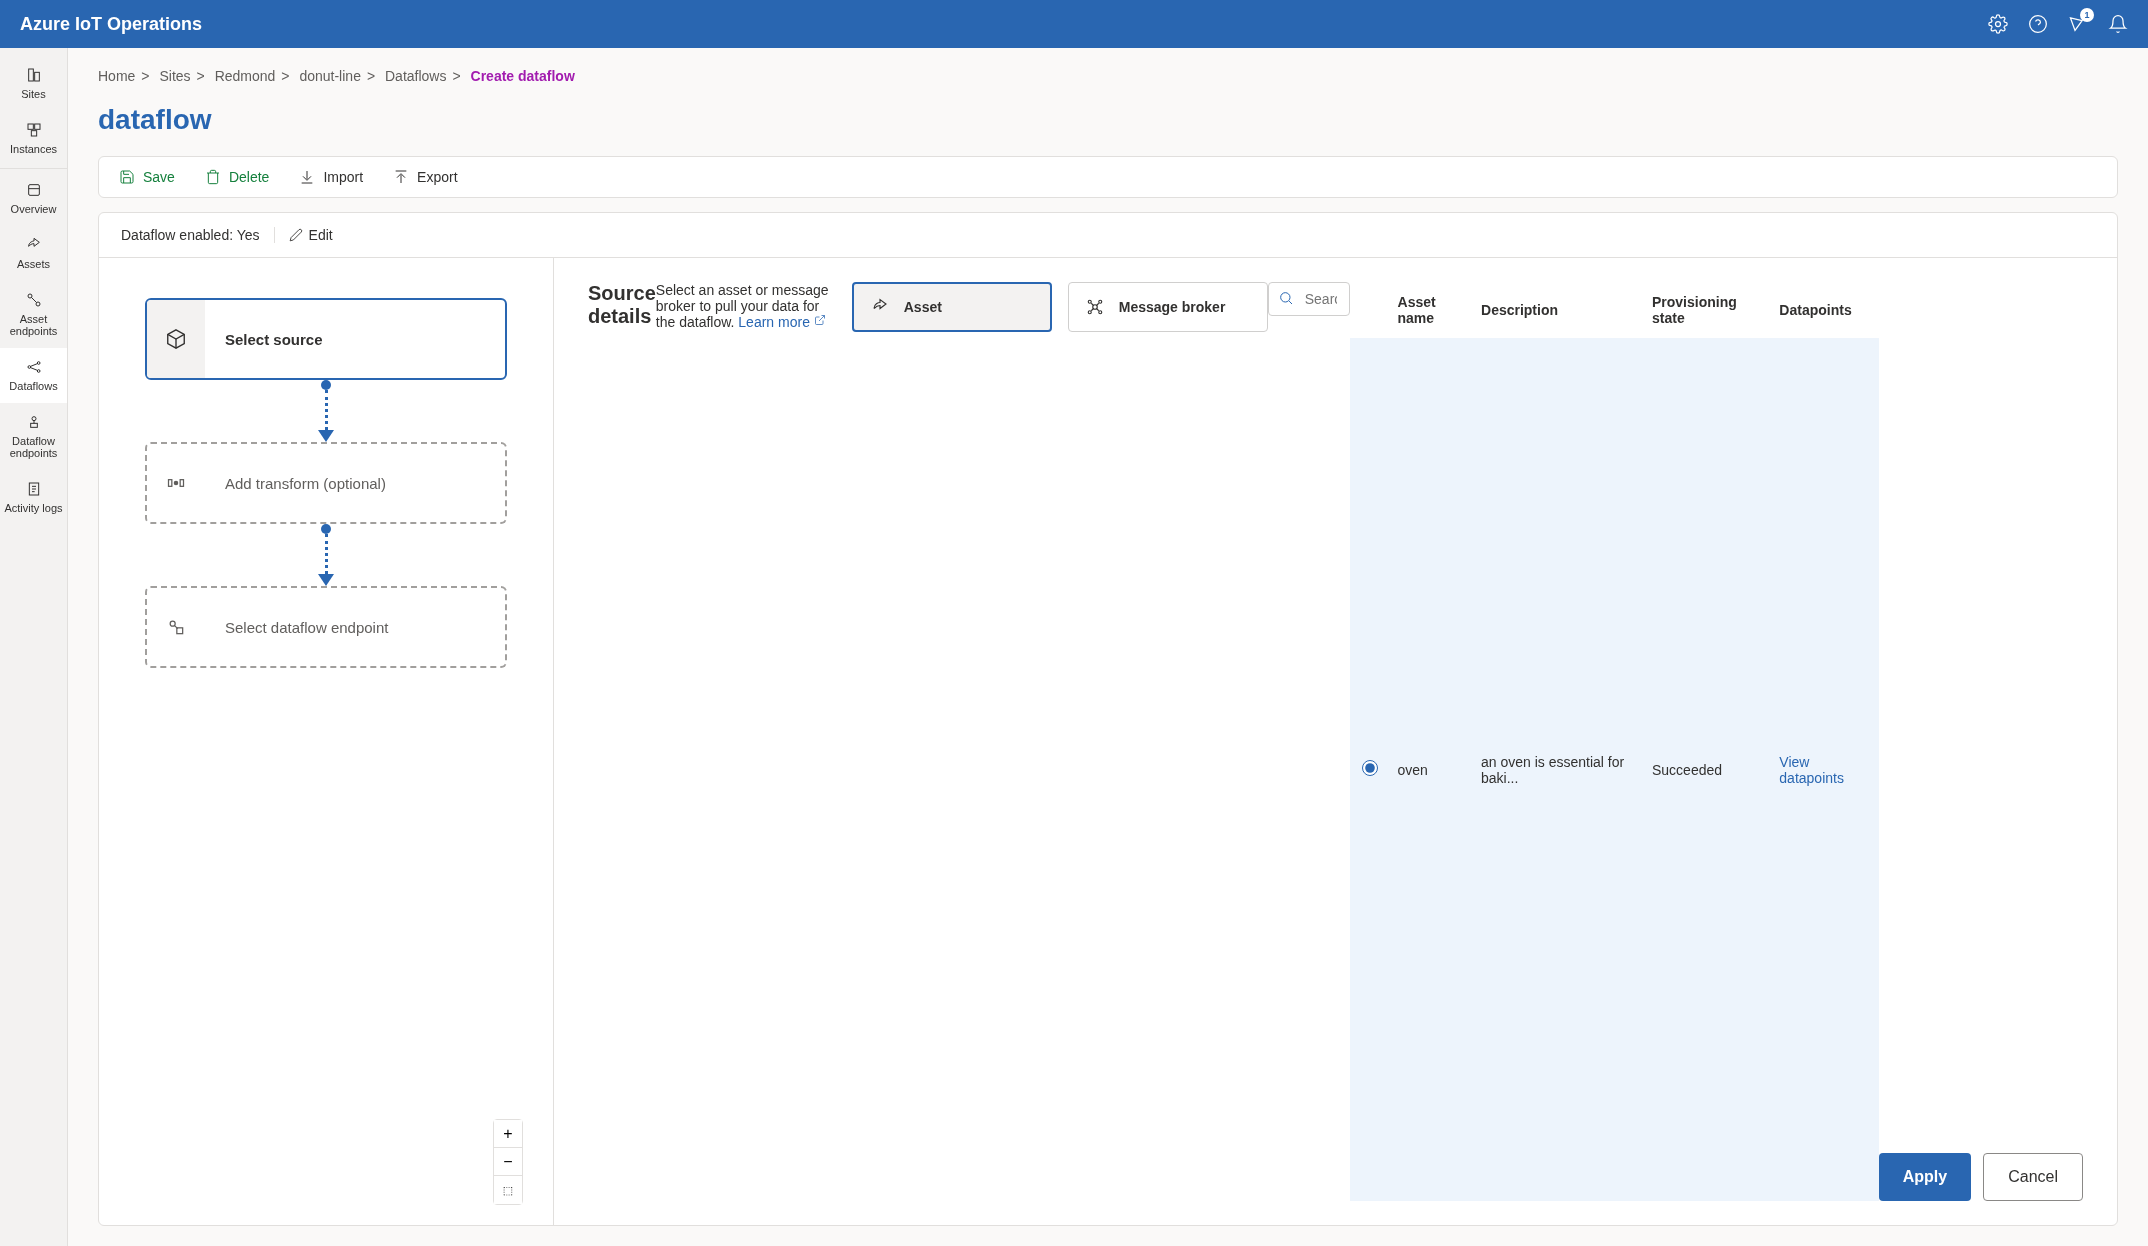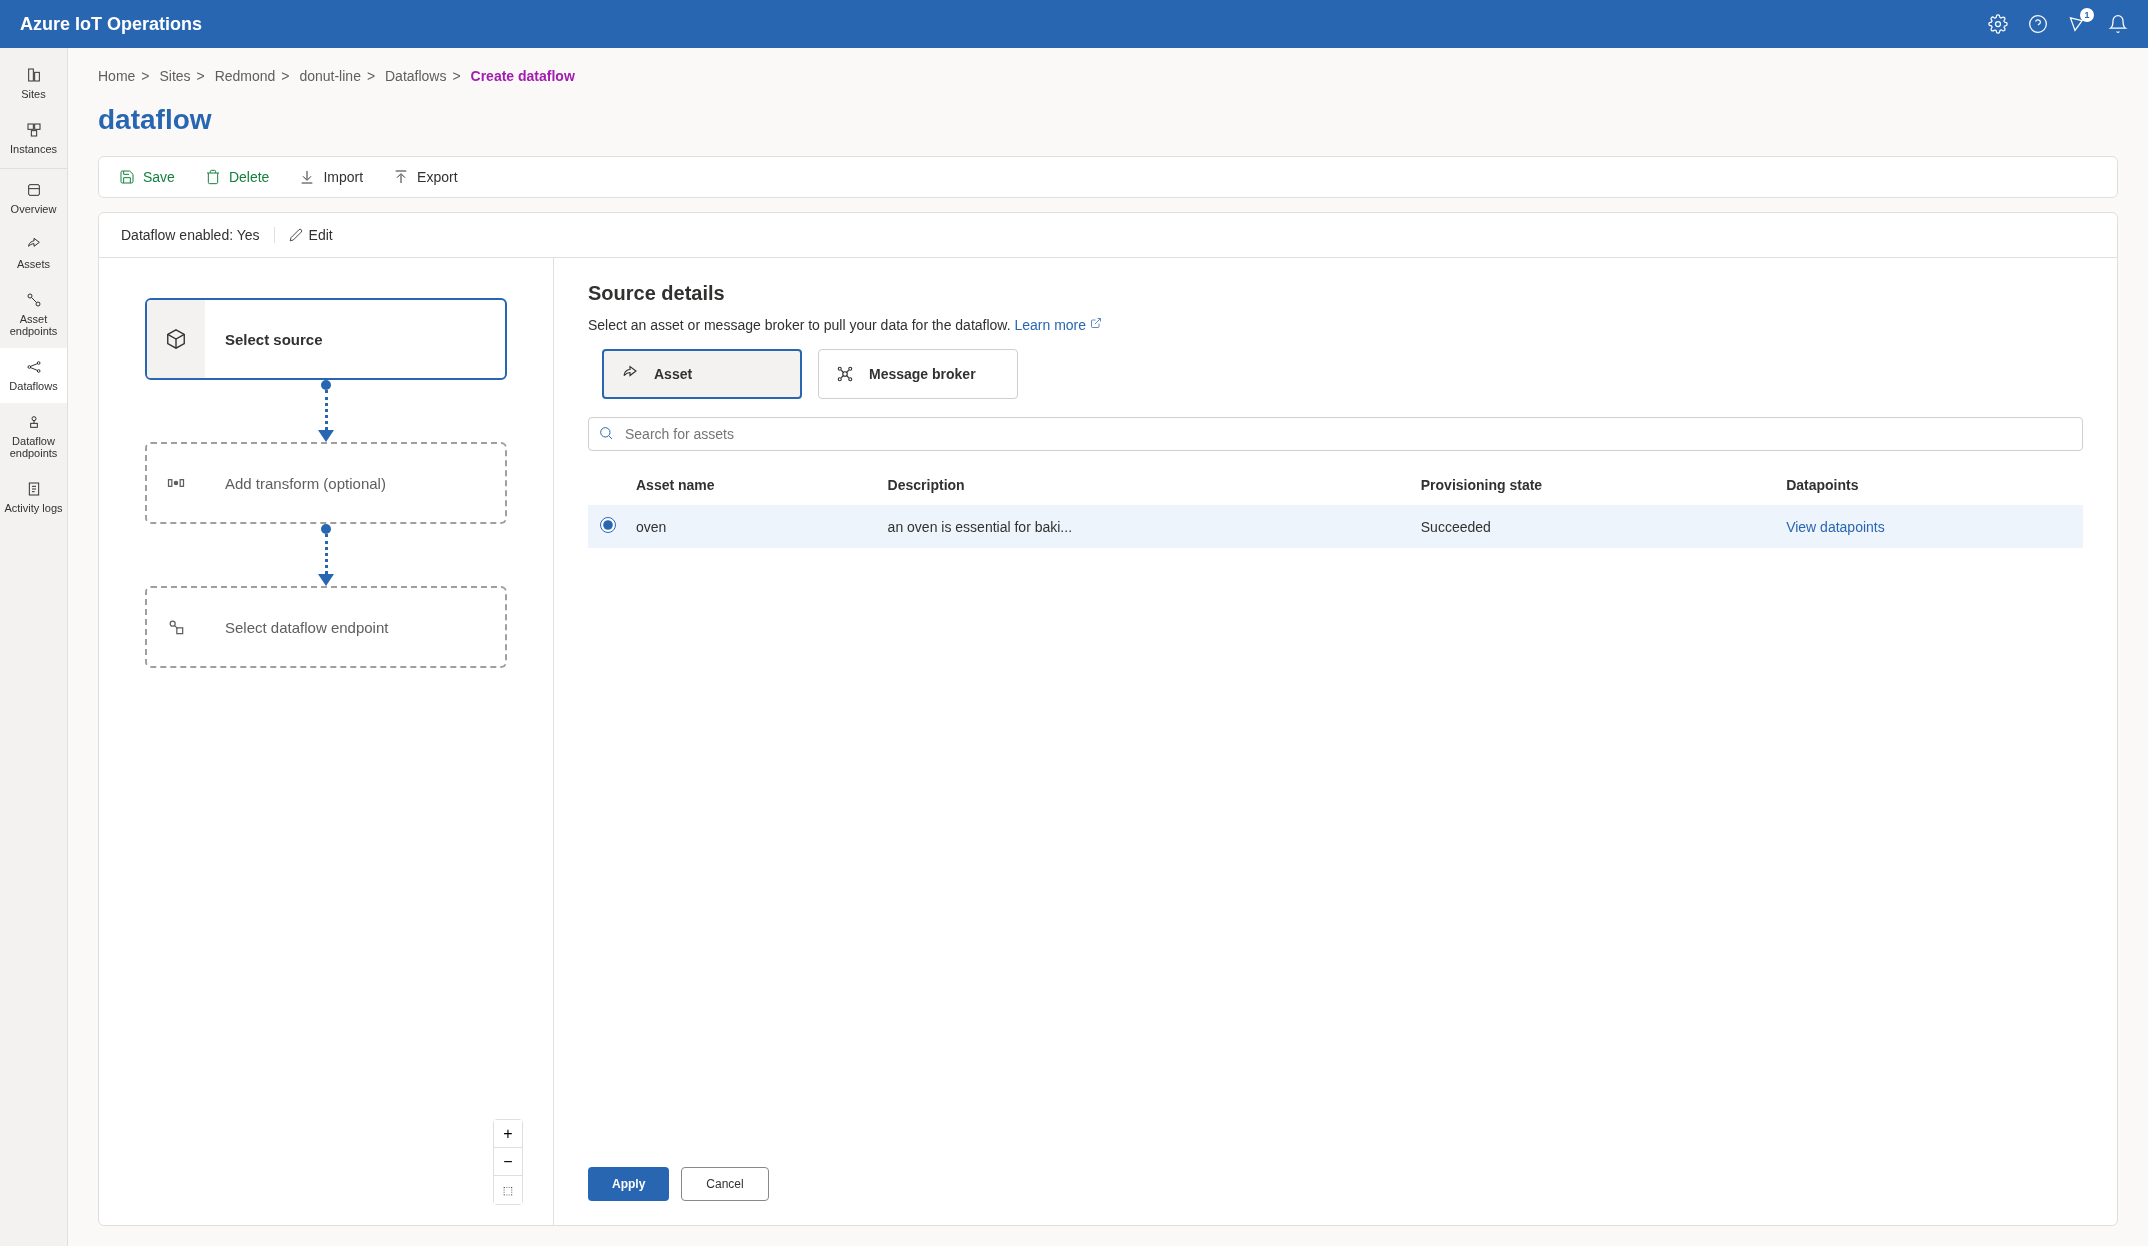--- a/index.html
+++ b/index.html
@@ -36,21 +36,21 @@
 .tool-btn.disabled { color: #15803d; cursor: default; }
 .tool-btn .icon { width: 16px; height: 16px; display: flex; align-items: center; justify-content: center; }
 
 
 .content-card { background: #fff; border: 1px solid #e1dfdd; border-radius: 6px; margin: 14px 30px 20px; flex: 1; display: flex; flex-direction: column; overflow: hidden; }
 .enabled-row { padding: 14px 22px; border-bottom: 1px solid #e1dfdd; display: flex; align-items: center; gap: 14px; font-size: 14px; }
 .edit-link { display: flex; align-items: center; gap: 6px; color: #323130; cursor: pointer; border-left: 1px solid #e1dfdd; padding-left: 14px; }
 
 .split { flex: 1; display: flex; overflow: hidden; }
 .canvas { width: 455px; border-right: 1px solid #e1dfdd; position: relative; padding: 40px; }
-.details { flex: 1; padding: 24px 34px; display: flex; flex-direction: column; overflow: hidden; }
+.details { flex: 1; padding: 24px 34px; display: flex; flex-direction: row; overflow: hidden; }
 
 
 .node { width: 362px; height: 82px; border-radius: 6px; display: flex; align-items: center; padding: 0; margin: 0 auto; position: relative; }
 .node-source { border: 2px solid #2966b1; background: #fff; }
 .node-source .node-icon-box { width: 58px; height: 100%; background: #f3f2f1; border-radius: 4px 0 0 4px; display: flex; align-items: center; justify-content: center; }
 .node-label { padding-left: 20px; font-size: 15px; font-weight: 600; color: #323130; }
 .node-dashed { border: 2px dashed #a19f9d; background: #fff; }
 .node-dashed .node-icon-box { width: 58px; display: flex; align-items: center; justify-content: center; color: #605e5c; }
 .node-dashed .node-label { color: #605e5c; font-weight: 400; }
 
@@ -81,21 +81,21 @@
 
 .table { width: 100%; border-collapse: collapse; }
 .table th { text-align: left; font-weight: 600; padding: 12px 8px; font-size: 14px; }
 .table td { padding: 12px 8px; font-size: 14px; }
 .table tr.row { background: #edf4fc; }
 .table .radio-cell { width: 40px; text-align: center; }
 .table input[type=radio] { width: 16px; height: 16px; accent-color: #2966b1; }
 .table a { color: #2966b1; text-decoration: none; }
 
 .footer-btns { margin-top: auto; padding-top: 20px; display: flex; gap: 12px; }
-.btn { height: 34px; padding: 0 24px; border-radius: 4px; font-size: 12px; cursor: pointer; border: none; }
+.btn { height: 48px; padding: 0 24px; border-radius: 4px; font-size: 16px; cursor: pointer; border: none; }
 .btn-primary { background: #2966b1; color: #fff; font-weight: 600; }
 .btn-secondary { background: #fff; border: 1px solid #8a8886; color: #323130; }
 
 svg { stroke: currentColor; fill: none; stroke-width: 1.5; }
 </style>
 </head>
 <body>
 
 <div class="header">
   <div class="header-title">Azure IoT Operations</div>

